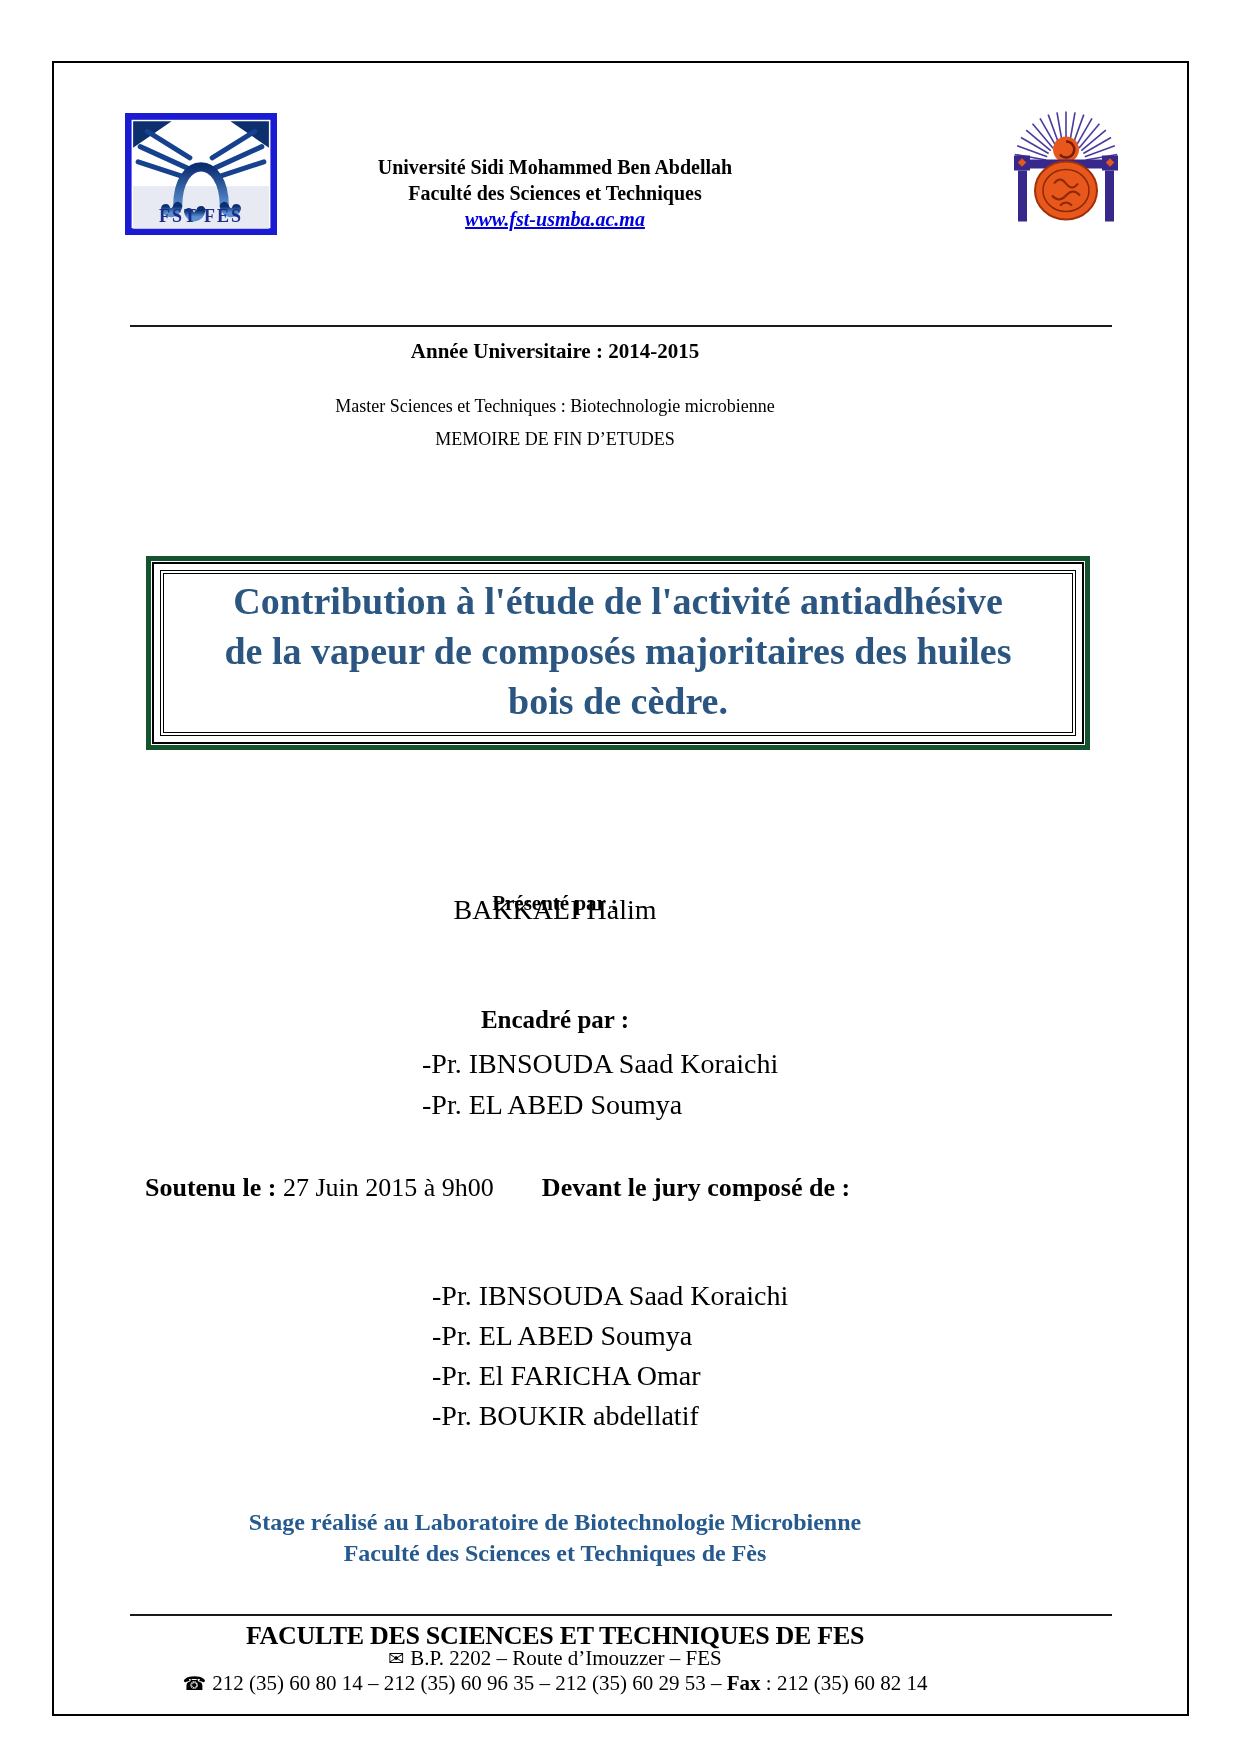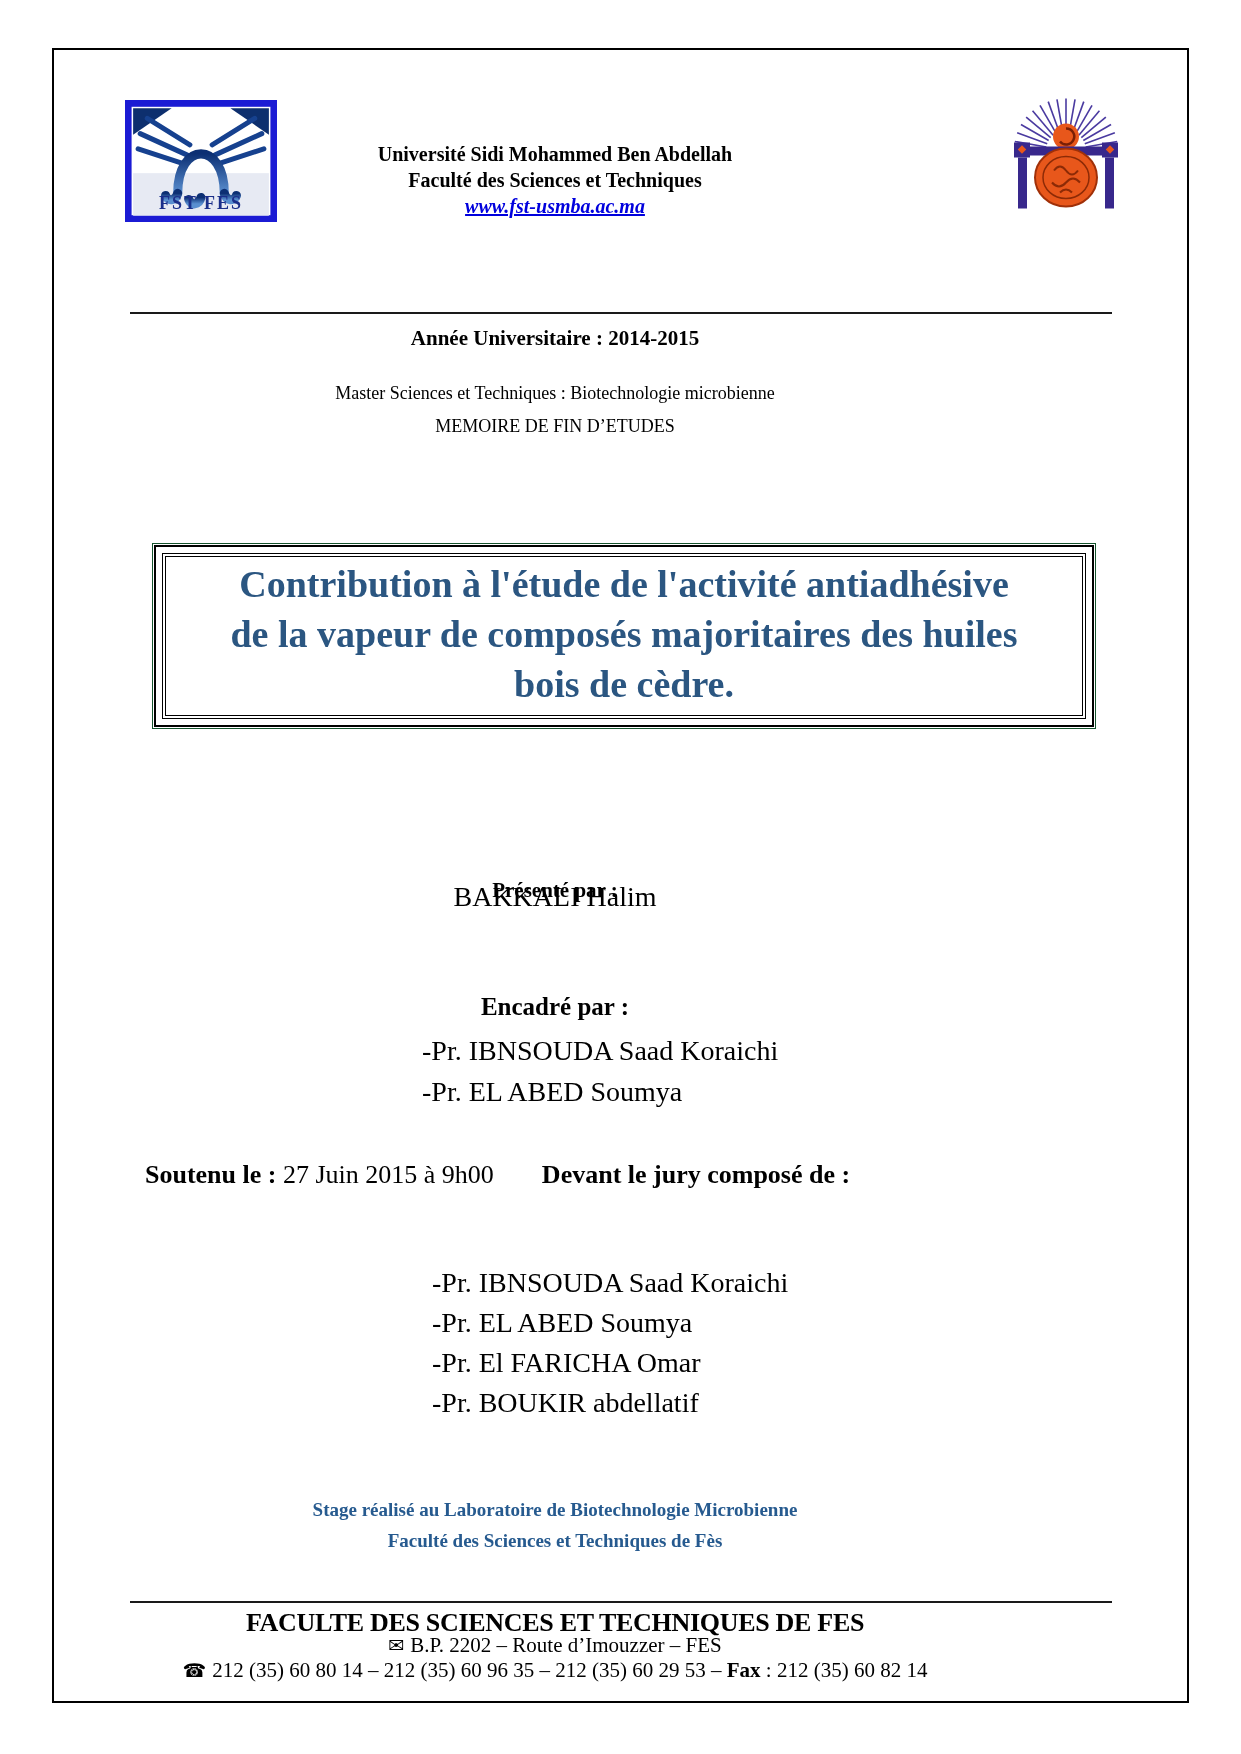--- a/index.html
+++ b/index.html
@@ -1,17 +1,17 @@
 <!DOCTYPE html>
 <html><head>
 <meta charset="utf-8">
 <style>
   html,body{margin:0;padding:0;background:#ffffff;}
   body{width:1241px;height:1754px;position:relative;font-family:"Liberation Serif",serif;color:#000;}
-  .abs{position:absolute;}
+  .abs{position:absolute;margin-top:13px;}
   .frame{left:52px;top:48px;width:1137px;height:1655px;border:2px solid #000;box-sizing:border-box;}
   .center-col{left:130px;width:850px;text-align:center;}
 
   
   .fst-logo{left:125px;top:100px;width:152px;height:122px;}
   .fst-logo svg{display:block;}
   .fst-label{position:absolute;left:0;bottom:8px;width:100%;text-align:center;
     font-weight:bold;font-size:18px;letter-spacing:2px;color:#1b2f8a;}
   .usmba-logo{left:1006px;top:84px;width:120px;height:126px;}
 
@@ -20,37 +20,37 @@
   .website{color:#0000dd;font-style:italic;text-decoration:underline;cursor:pointer;}
 
   .rule{left:130px;width:982px;border-top:2px solid #1a1a1a;height:0;}
   .rule1{top:312px;}
   .rule2{top:1601px;}
 
   .annee{top:326px;font-weight:bold;font-size:21px;}
   .program-block{top:377px;font-weight:normal;font-size:18px;line-height:33px;}
 
   
-  .tbox-outer{left:152px;top:543px;width:944px;border:1px solid #14532d;padding:1px;box-sizing:border-box;background:#fff;}
+  .tbox-outer{left:146px;top:543px;width:944px;border:5px solid #14532d;padding:1px;box-sizing:border-box;background:#fff;}
   .tbox-mid{border:2px solid #000;padding:6px;}
   .tbox-inner{border:4px double #000;padding:2px 8px 6px 8px;}
   .title-line{font-weight:bold;font-size:38px;line-height:50px;text-align:center;color:#2b5681;}
 
   .presented-label{top:878px;font-weight:bold;font-size:21px;}
   .presented-name{top:881px;font-size:28px;}
   .supervised-label{top:993px;font-weight:bold;font-size:25px;}
   .supervised-list{left:422px;top:1030px;font-size:28px;line-height:41px;text-align:left;}
 
   .defense-row{left:145px;top:1160px;font-size:26px;white-space:nowrap;}
   .defense-row .b{font-weight:bold;}
   .defense-spacer{display:inline-block;width:48px;}
 
   .jury-list{left:432px;top:1263px;font-size:28px;line-height:40px;text-align:left;}
 
-  .stage-block{top:1494px;font-weight:bold;font-size:19px;line-height:31px;color:#265a8f;}
+  .stage-block{top:1494px;font-weight:bold;font-size:24px;line-height:31px;color:#265a8f;}
 
   .footer1{top:1608px;font-weight:bold;font-size:26px;letter-spacing:-0.3px;}
   .footer2{top:1633px;font-size:21px;}
   .footer3{top:1658px;font-size:21px;}
   .footer3 .b{font-weight:bold;}
   .glyph{font-family:"DejaVu Sans",sans-serif;font-size:19px;margin-right:6px;}
 </style>
 </head>
 <body>
 

